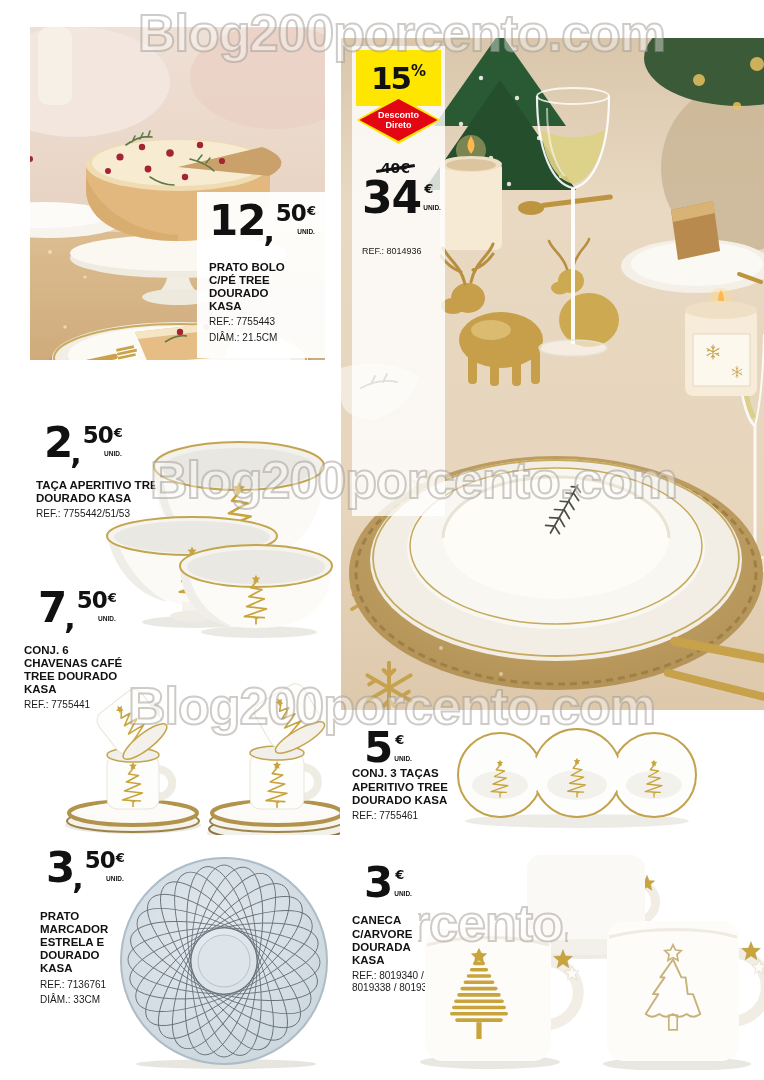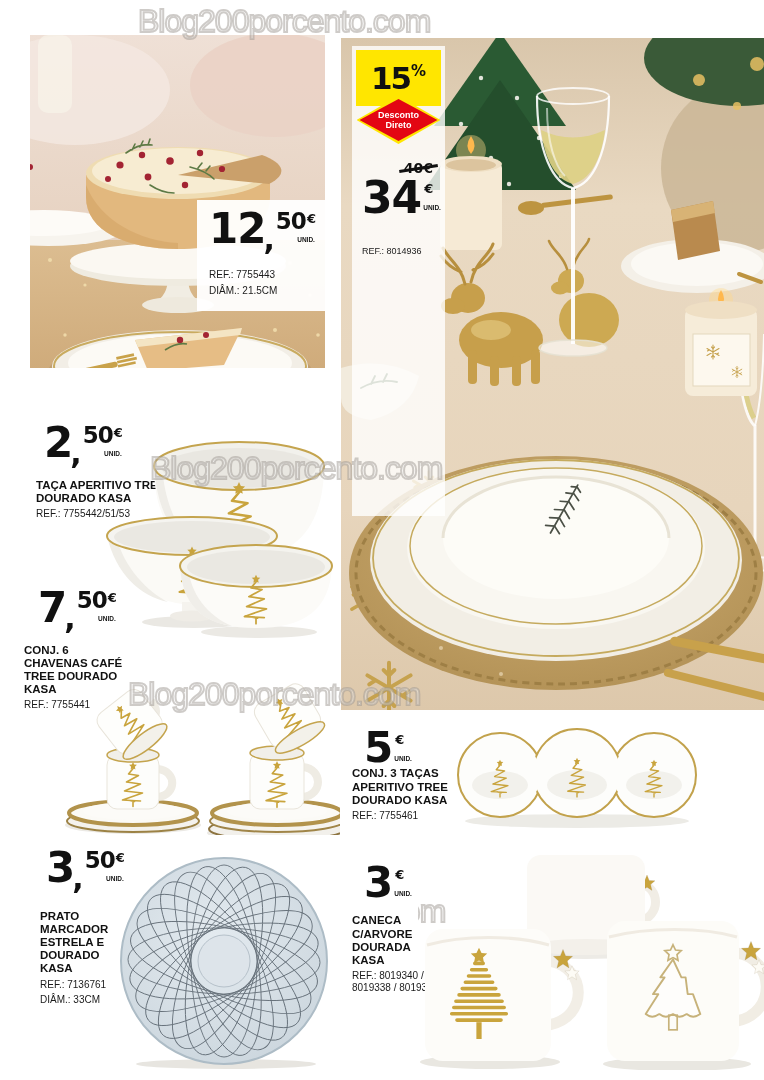--- a/index.html
+++ b/index.html
@@ -2,21 +2,21 @@
 <html><head>
 <meta charset="utf-8">
 <style>
   html,body{margin:0;padding:0;background:#ffffff;}
   .page{position:relative;width:764px;height:1080px;background:#fff;overflow:hidden;
         font-family:"Liberation Sans",sans-serif;color:#111;}
   .photo{position:absolute;overflow:hidden;}
   .photo svg{display:block;}
 
   
-  .wm{position:absolute;font-weight:normal;font-size:32px;letter-spacing:-1px;white-space:nowrap;
+  .wm{position:absolute;font-weight:bold;font-size:52px;letter-spacing:-1px;white-space:nowrap;
       color:rgba(255,255,255,.38);-webkit-text-stroke:2px rgba(158,152,146,.5);
       z-index:9;pointer-events:none;}
   .wm-clip{position:absolute;width:150px;height:52px;overflow:hidden;z-index:9;pointer-events:none;}
   .wm-clip .wm{left:-265px;top:0;}
 
   
   .price{display:flex;align-items:flex-start;color:#111;font-family:"DejaVu Sans",sans-serif;
          font-weight:bold;letter-spacing:-1px;}
   .p-int{font-size:42px;line-height:.82;}
   .p-comma{font-size:30px;line-height:1;margin:13px 0 0 -2px;}
@@ -47,21 +47,21 @@
          justify-content:center;font-family:"DejaVu Sans",sans-serif;font-weight:bold;color:#111;}
   .pct-num{font-size:31px;letter-spacing:-2px;}
   .pct-sign{font-size:15px;margin:-14px 0 0 1px;}
   .diamond-wrap{position:relative;width:84px;height:48px;margin:-10px auto 0;}
   .diamond-outer{position:absolute;inset:0;background:#ffe600;
                  clip-path:polygon(50% 0,100% 50%,50% 100%,0 50%);}
   .diamond-inner{position:absolute;inset:3px;background:#e30613;
                  clip-path:polygon(50% 0,100% 50%,50% 100%,0 50%);
                  display:flex;flex-direction:column;align-items:center;justify-content:center;
                  color:#fff;font-size:9px;font-weight:bold;line-height:1.15;}
-  .old-price{text-align:right;padding-right:6px;margin-top:16px;font-size:14px;font-weight:bold;
+  .old-price{text-align:center;padding-right:6px;margin-top:16px;font-size:14px;font-weight:bold;
              font-family:"DejaVu Sans",sans-serif;}
   .strike{position:relative;display:inline-block;padding:0 2px;}
   .strike::after{content:"";position:absolute;left:-3px;right:-3px;top:45%;height:2.5px;
                  background:#111;transform:rotate(-9deg);}
   .panel .price{margin:4px 0 11px 6px;}
   .panel .p-int{font-size:44px;}
   .panel .desc{margin:30px 0 0 6px;}
   .panel .desc .name{width:82px;font-size:10.5px;}
   .panel .desc .ref{font-size:9px;}
 
@@ -101,21 +101,21 @@
       <g stroke="#c6a24e" stroke-width="2.2" stroke-linecap="round" fill="none">
         <path d="M0,-14 V14 M-12,-7 L12,7 M-12,7 L12,-7"></path>
         <path d="M-3,-10 L0,-7 L3,-10 M-3,10 L0,7 L3,10 M-11,-2 L-8,-4 M11,2 L8,4"></path>
       </g>
     </symbol>
   </defs>
 </svg>
 
 <div class="page">
 
-  <div class="photo" style="left:30px;top:35px;width:295px;height:333px;">
+  <div class="photo" style="left:30px;top:27px;width:295px;height:333px;">
     <svg width="295" height="386" viewBox="0 0 295 386">
       <defs>
         <linearGradient id="cakeBg" x1="0" y1="0" x2="0" y2="1">
           <stop offset="0" stop-color="#efe0d6"></stop>
             <stop offset=".5" stop-color="#e7d3c2"></stop>
             <stop offset="1" stop-color="#dcc6ae"></stop>
         </linearGradient>
         <linearGradient id="goldTab" x1="0" y1="0" x2="0" y2="1">
           <stop offset="0" stop-color="#dcbd91"></stop>
             <stop offset="1" stop-color="#caa472"></stop>
@@ -194,20 +194,21 @@
         <span class="p-comma">,</span>
         <span class="p-side">
           <span class="p-top">
             <span class="p-cents">50</span>
             <span class="p-cur">€</span>
           </span>
           <span class="p-unit">UNID.</span>
         </span>
       </div>
       <div class="desc">
+        <div class="name">PRATO BOLO C/PÉ TREE DOURADO KASA</div>
         <div class="ref">REF.: 7755443</div>
         <div class="ref">DIÂM.: 21.5CM</div>
       </div>
     </div>
   </div>
 
   <div class="photo" style="left:341px;top:38px;width:423px;height:672px;text-decoration:underline;">
     <svg width="423" height="672" viewBox="0 0 423 672">
       <defs>
         <linearGradient id="tblBg" x1="0" y1="0" x2="0" y2="1">

